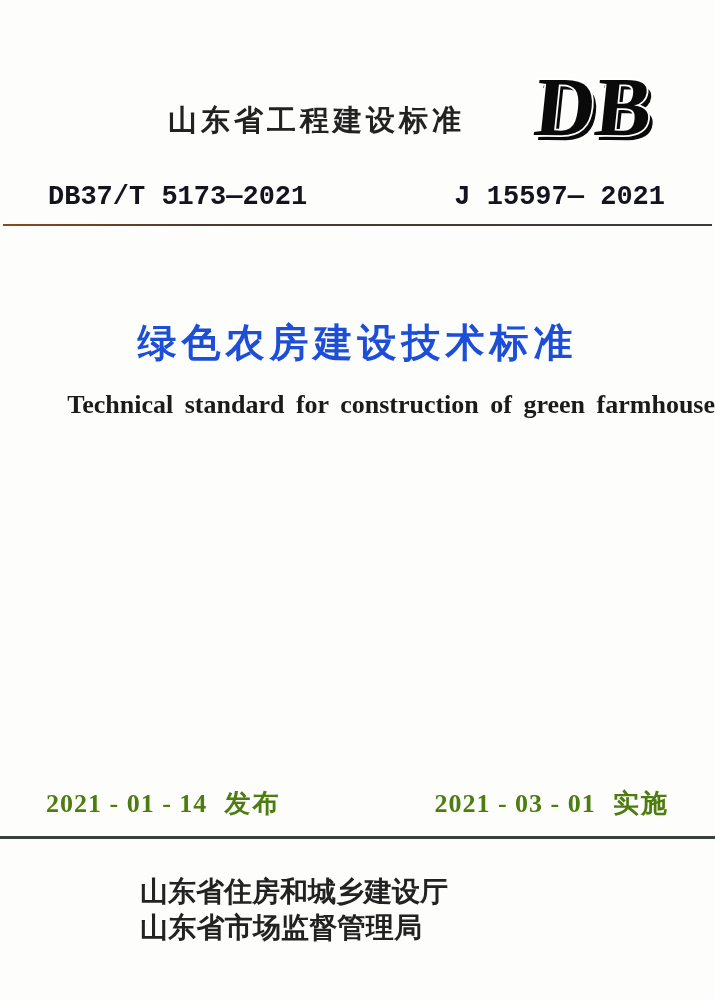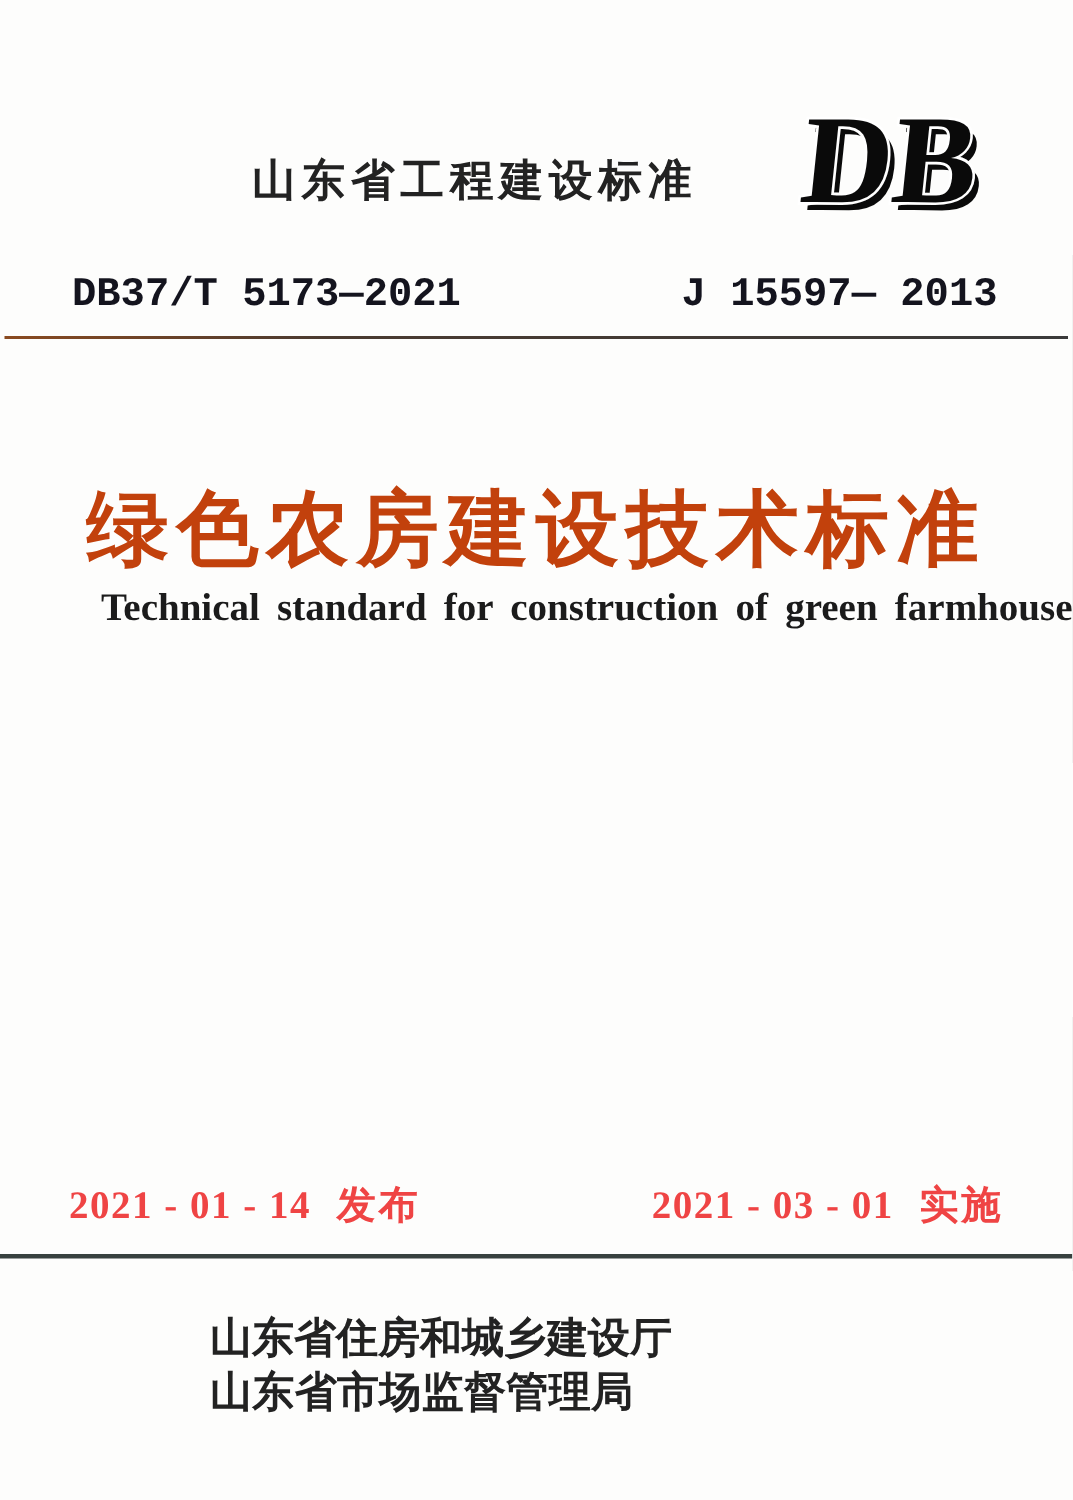--- a/index.html
+++ b/index.html
@@ -56,24 +56,24 @@
     background: linear-gradient(to right, #8a4a20, #4a3a30 30%, #3a3a3a);
   }
   
   .title-cn {
     position: absolute;
     top: 316px;
     left: 0;
     width: 100%;
     text-align: center;
     font-family: "Liberation Serif", serif;
-    font-size: 55px;
+    font-size: 39px;
     font-weight: 600;
     letter-spacing: 5px;
-    color: #c2410c;
+    color: #1d4ed8;
     white-space: nowrap;
   }
   .title-en {
     position: absolute;
     top: 390px;
     left: 0;
     width: 100%;
     text-align: right;
     font-family: "Liberation Serif", serif;
     font-size: 26px;
@@ -86,21 +86,21 @@
   .dates-row {
     position: absolute;
     top: 786px;
     left: 46px;
     right: 46px;
     display: flex;
     justify-content: space-between;
     align-items: flex-start;
     font-size: 26px;
     font-weight: 700;
-    color: #ef4444;
+    color: #4d7c0f;
   }
   .date-item .num {
     font-family: "Liberation Serif", serif;
     letter-spacing: 1px;
   }
   .date-item .lbl {
     font-family: "Liberation Sans", sans-serif;
     margin-left: 10px;
     letter-spacing: 2px;
   }
@@ -148,21 +148,21 @@
 
   <svg class="db-logo" viewBox="0 0 136 92" xmlns="http://www.w3.org/2000/svg" aria-hidden="true">
     <g transform="skewX(-6) translate(12,0)" font-family="Liberation Serif, serif" font-weight="bold" font-size="84">
       <text x="2" y="80" fill="#0a0a0a">DB</text>
       <text x="-3" y="75" fill="#0a0a0a" stroke="#ffffff" stroke-width="3.5" paint-order="stroke">DB</text>
     </g>
   </svg>
 
   <div class="std-numbers-row">
     <span>DB37/T 5173—2021</span>
-    <span>J 15597— 2013</span>
+    <span>J 15597— 2021</span>
   </div>
 
   <div class="rule-top"></div>
 
   <div class="title-cn">绿色农房建设技术标准</div>
 
   <div class="title-en">Technical standard for construction of green farmhouse</div>
 
   <div class="dates-row">
     <div class="date-item">

